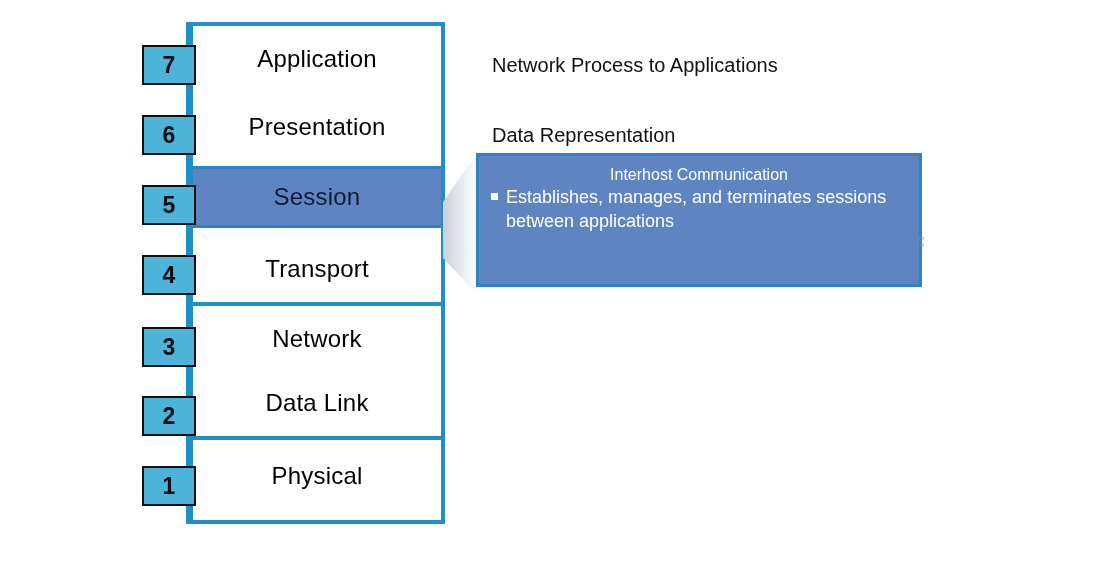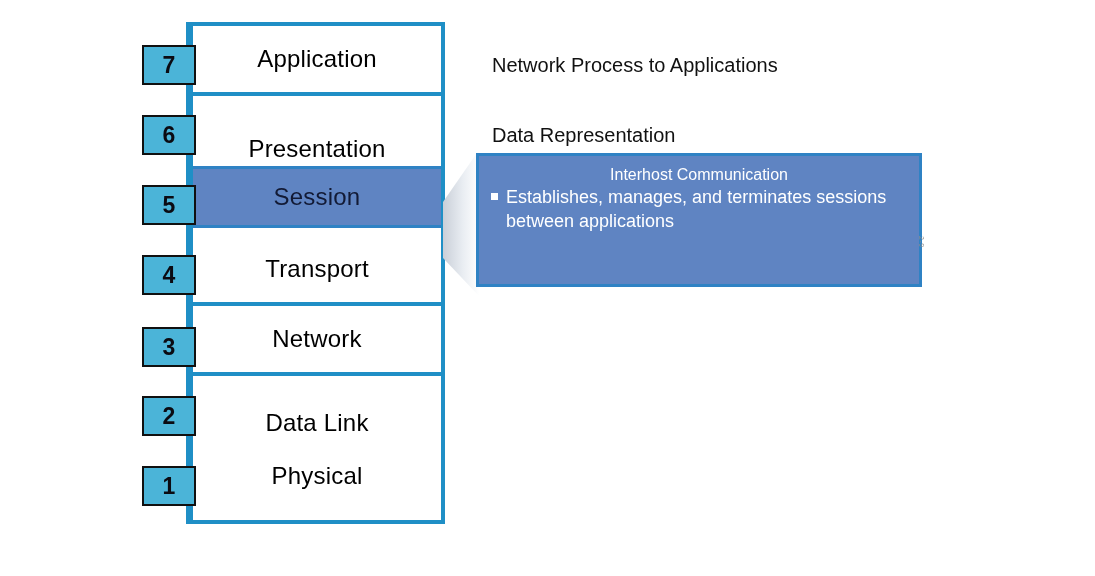--- a/index.html
+++ b/index.html
@@ -166,37 +166,37 @@
 <div id="canvas">
 
   <div id="stack-spine"></div>
 
   <div id="osi-stack">
 
     <div class="layer-row" style="top:0px; height:70px;">
       <span class="layer-title">Application</span>
     </div>
 
-    <div class="layer-row" style="top:80px; height:90px;">
+    <div class="layer-row" style="top:58px; height:90px;">
       <span class="layer-title">Presentation</span>
     </div>
 
     <div class="layer-row highlight" style="top:140px; height:62px;">
       <span class="layer-title">Session</span>
     </div>
 
     <div class="layer-row" style="top:210px; height:70px;">
       <span class="layer-title">Transport</span>
     </div>
 
     <div class="layer-row" style="top:280px; height:70px;">
       <span class="layer-title">Network</span>
     </div>
 
-    <div class="layer-row" style="top:364px; height:70px;">
+    <div class="layer-row" style="top:344px; height:70px;">
       <span class="layer-title">Data Link</span>
     </div>
 
     <div class="layer-row last" style="top:424px; height:52px;">
       <span class="layer-title">Physical</span>
     </div>
 
   </div>
 
   <div class="num-badge" style="top:45px;">

